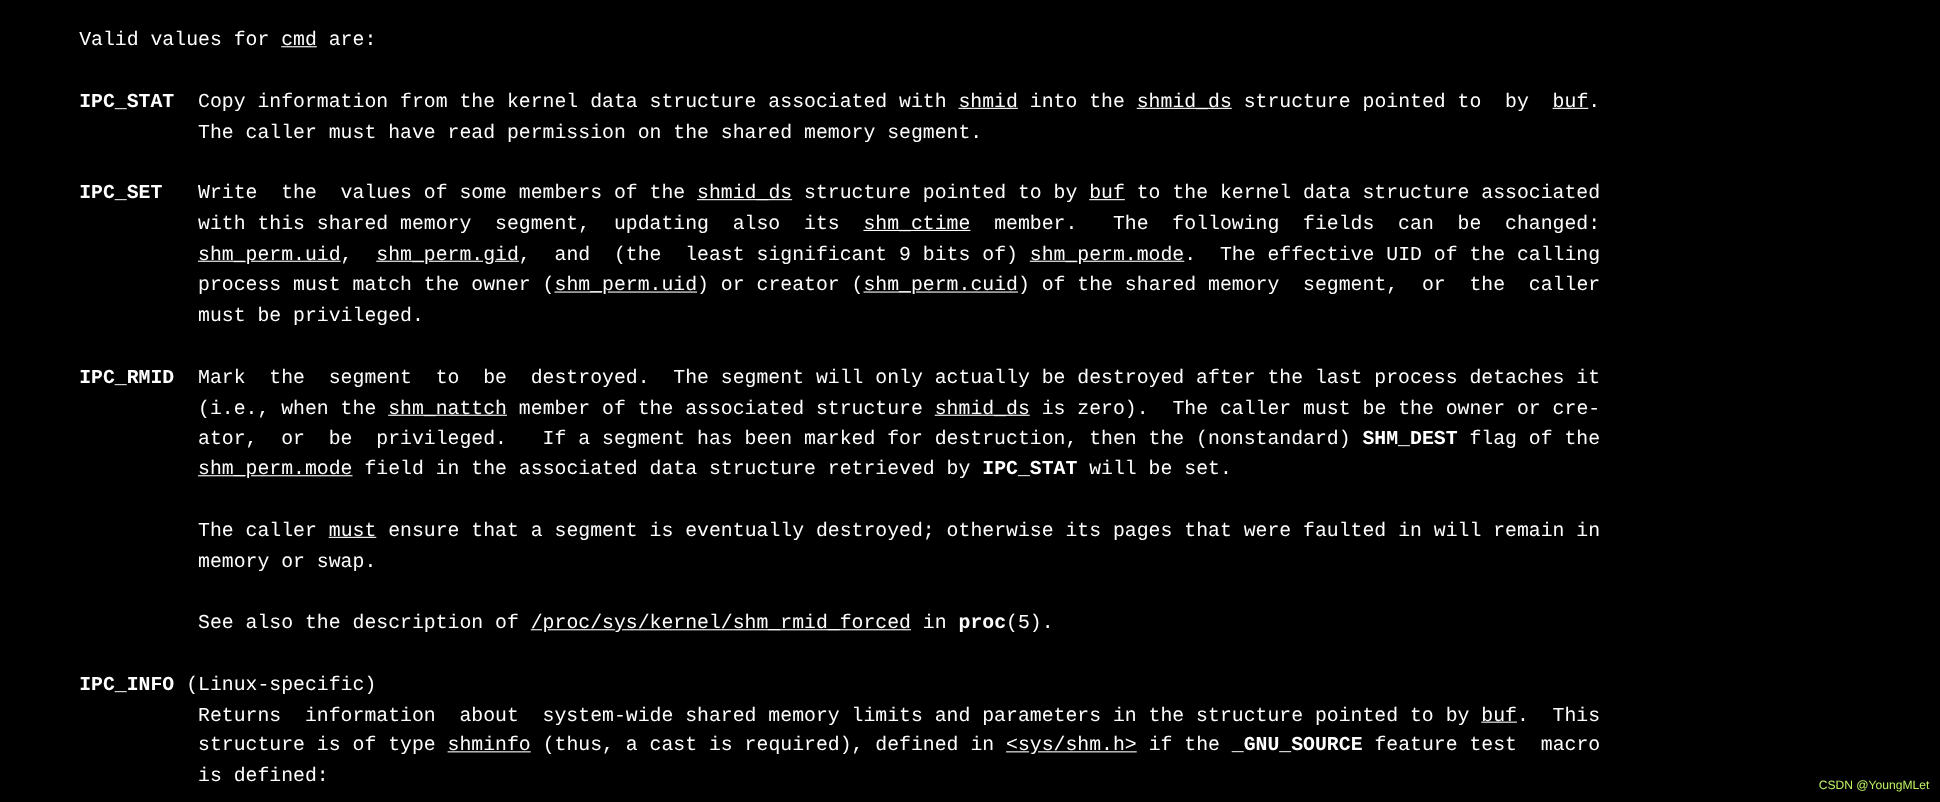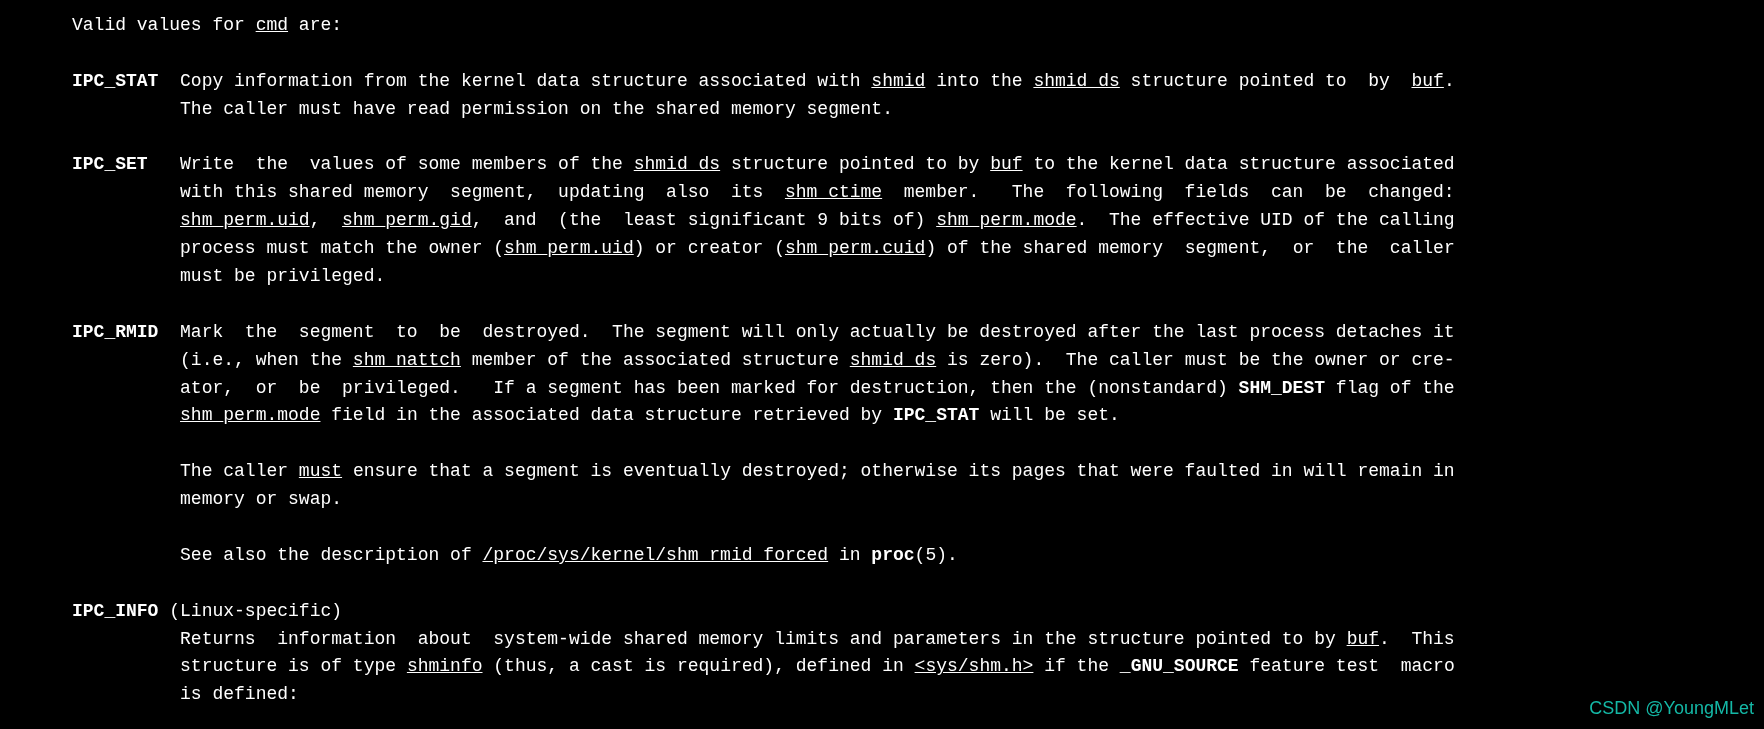--- a/index.html
+++ b/index.html
@@ -8,32 +8,32 @@
     background: #000;
     color: #fff;
     font-family: "Courier New", Courier, monospace;
     font-size: 18px;
     line-height: 1.55;
   }
   .page {
     width: 1764px;
     height: 729px;
     box-sizing: border-box;
-    padding: 12px 60px 0 72px;
+    padding: 24px 60px 0 72px;
     position: relative;
     white-space: pre-wrap;
   }
   .u { text-decoration: underline; }
   .b { font-weight: bold; }
   .watermark {
     position: absolute;
     right: 10px;
     bottom: 6px;
-    font-size: 18px;
-    color: #14b8a6;
+    font-size: 11px;
+    color: #bef264;
     font-family: sans-serif;
     white-space: nowrap;
   }
 </style>
 </head>
 <body>
 
 <div class="page"><span>Valid values for </span><span class="u">cmd</span><span> are:</span>
 
 <span class="b">IPC_STAT</span>  <span>Copy information from the kernel data structure associated with </span><span class="u">shmid</span><span> into the </span><span class="u">shmid_ds</span><span> structure pointed to  by  </span><span class="u">buf</span><span>.</span>

